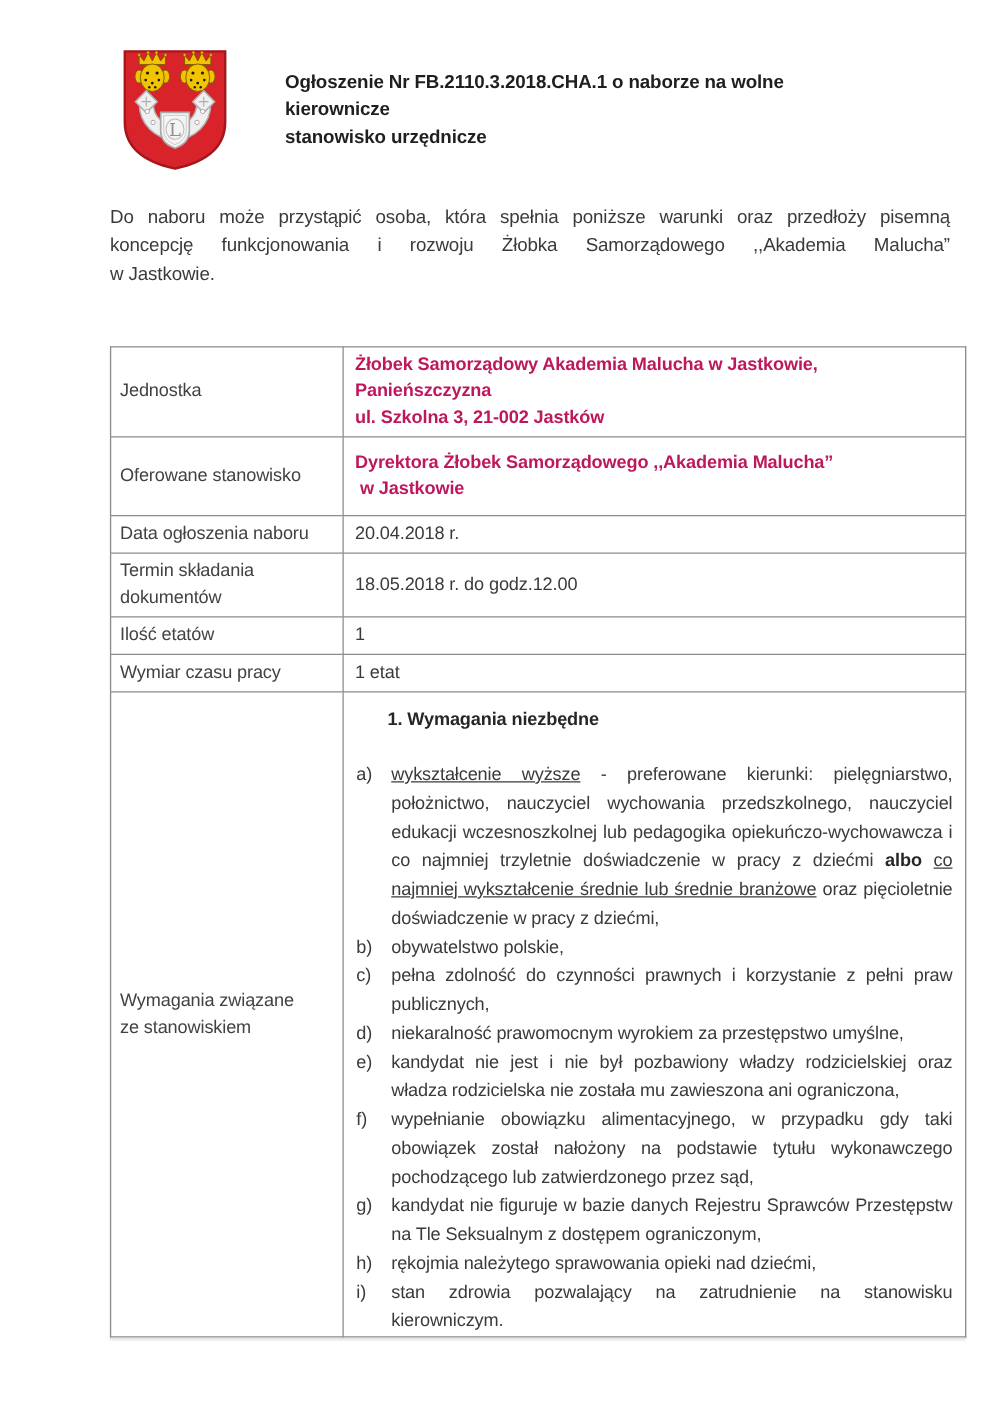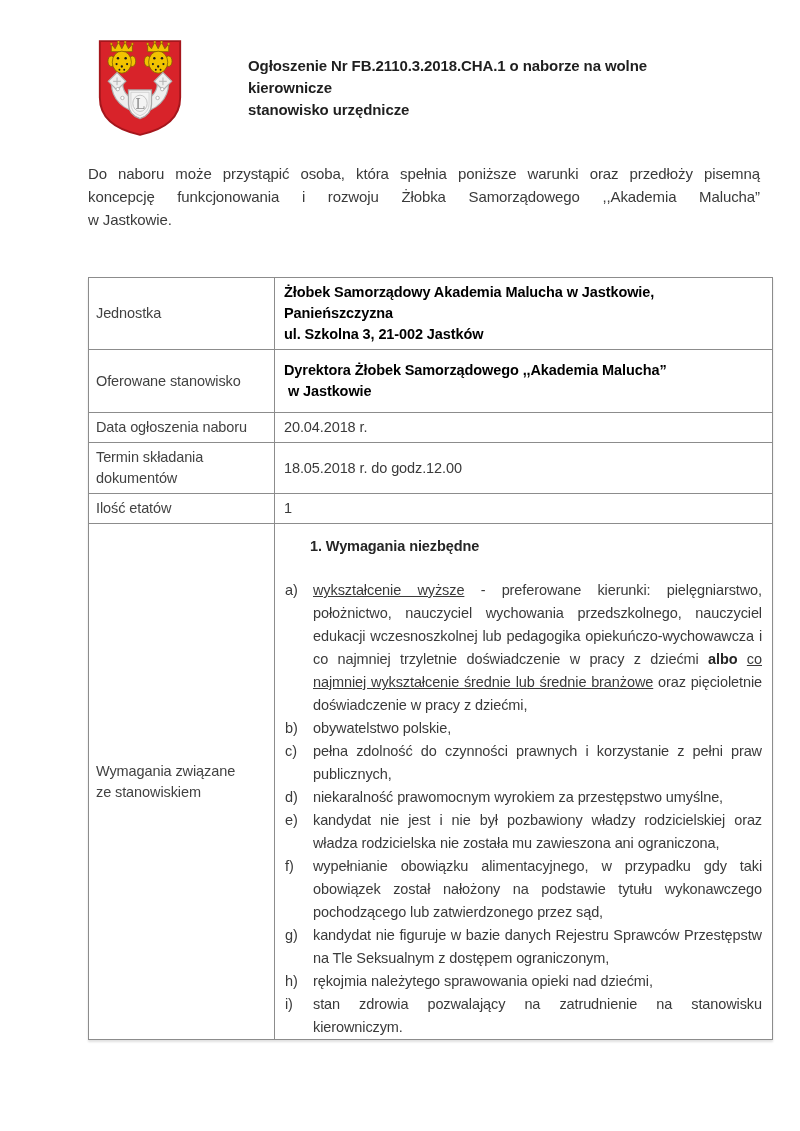--- a/index.html
+++ b/index.html
@@ -19,21 +19,21 @@
     position:relative;
     width:800px;height:1131px;
     background:#ffffff;
     font-family:"Liberation Sans",sans-serif;
     color:var(--text);
     letter-spacing:-0.1px;
     overflow:hidden;
   }
   .crest{position:absolute;left:96px;top:35px;width:88px;height:106px;}
   .doc-title{
-    position:absolute;left:248px;top:55px;width:450px;
+    position:absolute;left:228px;top:55px;width:450px;
     font-size:15px;line-height:22px;font-weight:bold;color:var(--text-dark);
   }
   .doc-title span{display:block;}
   .intro{
     position:absolute;left:88px;top:162px;width:672px;
     font-size:15px;line-height:23px;color:var(--text);
   }
   .intro .jline{display:block;text-align:justify;text-align-last:justify;}
   .intro .lline{display:block;text-align:left;}
   table.vtable{
@@ -41,21 +41,21 @@
     border-collapse:collapse;table-layout:fixed;
     font-size:14.5px;line-height:21px;
     box-shadow:0 2px 2px rgba(0,0,0,0.12);
   }
   .vtable td{border:1px solid var(--border);vertical-align:middle;}
   .vtable col.c1{width:186px;}
   .vtable col.c2{width:498px;}
   td.lbl{padding:4px 24px 4px 7px;color:#424242;}
   td.val{padding:4px 12px 4px 9px;}
   td.val .line{display:block;}
-  td.val.bold{font-weight:bold;color:#000000;}
+  td.val.bold{font-weight:bold;color:#be185d;}
   tr.row-0{height:61px;} tr.row-1{height:63px;} tr.row-2{height:26px;}
   tr.row-3{height:48px;margin-top:22px;} tr.row-4{height:22px;} tr.row-5{height:21px;}
   tr.row-6{height:492px;}
   td.req-cell{vertical-align:top;padding:10px 10px 0 10px;}
   .req-heading{font-weight:bold;color:#262626;margin:2px 0 22px 25px;font-size:14.5px;}
   .req-item{display:flex;line-height:23px;font-size:14.5px;}
   .req-item .marker{flex:0 0 28px;}
   .req-item .body{flex:1;text-align:justify;}
   .seg-bold{font-weight:bold;color:#262626;}
   .seg-underline{text-decoration:underline;}
@@ -168,20 +168,26 @@
         <td class="val">
           <span class="line">18.05.2018 r. do godz.12.00</span>
         </td>
       </tr>
       <tr class="row-4">
         <td class="lbl">Ilość etatów</td>
         <td class="val">
           <span class="line">1</span>
         </td>
       </tr>
+      <tr class="row-5">
+        <td class="lbl">Wymiar czasu pracy</td>
+        <td class="val">
+          <span class="line">1 etat</span>
+        </td>
+      </tr>
       <tr class="row-6">
         <td class="lbl">Wymagania związane ze stanowiskiem</td>
         <td class="val req-cell">
           <div class="req-heading">1. Wymagania niezbędne</div>
           <div>
               <div class="req-item">
                 <span class="marker">a)</span>
                 <span class="body"><span class="seg-underline">wykształcenie wyższe</span><span> - preferowane kierunki: pielęgniarstwo, położnictwo, nauczyciel wychowania przedszkolnego, nauczyciel edukacji wczesnoszkolnej lub pedagogika opiekuńczo-wychowawcza i co najmniej trzyletnie doświadczenie w pracy z dziećmi </span><span class="seg-bold">albo</span><span> </span><span class="seg-underline">co najmniej wykształcenie średnie lub średnie branżowe</span><span> oraz pięcioletnie doświadczenie w pracy z dziećmi,</span></span>
               </div>
               <div class="req-item">

